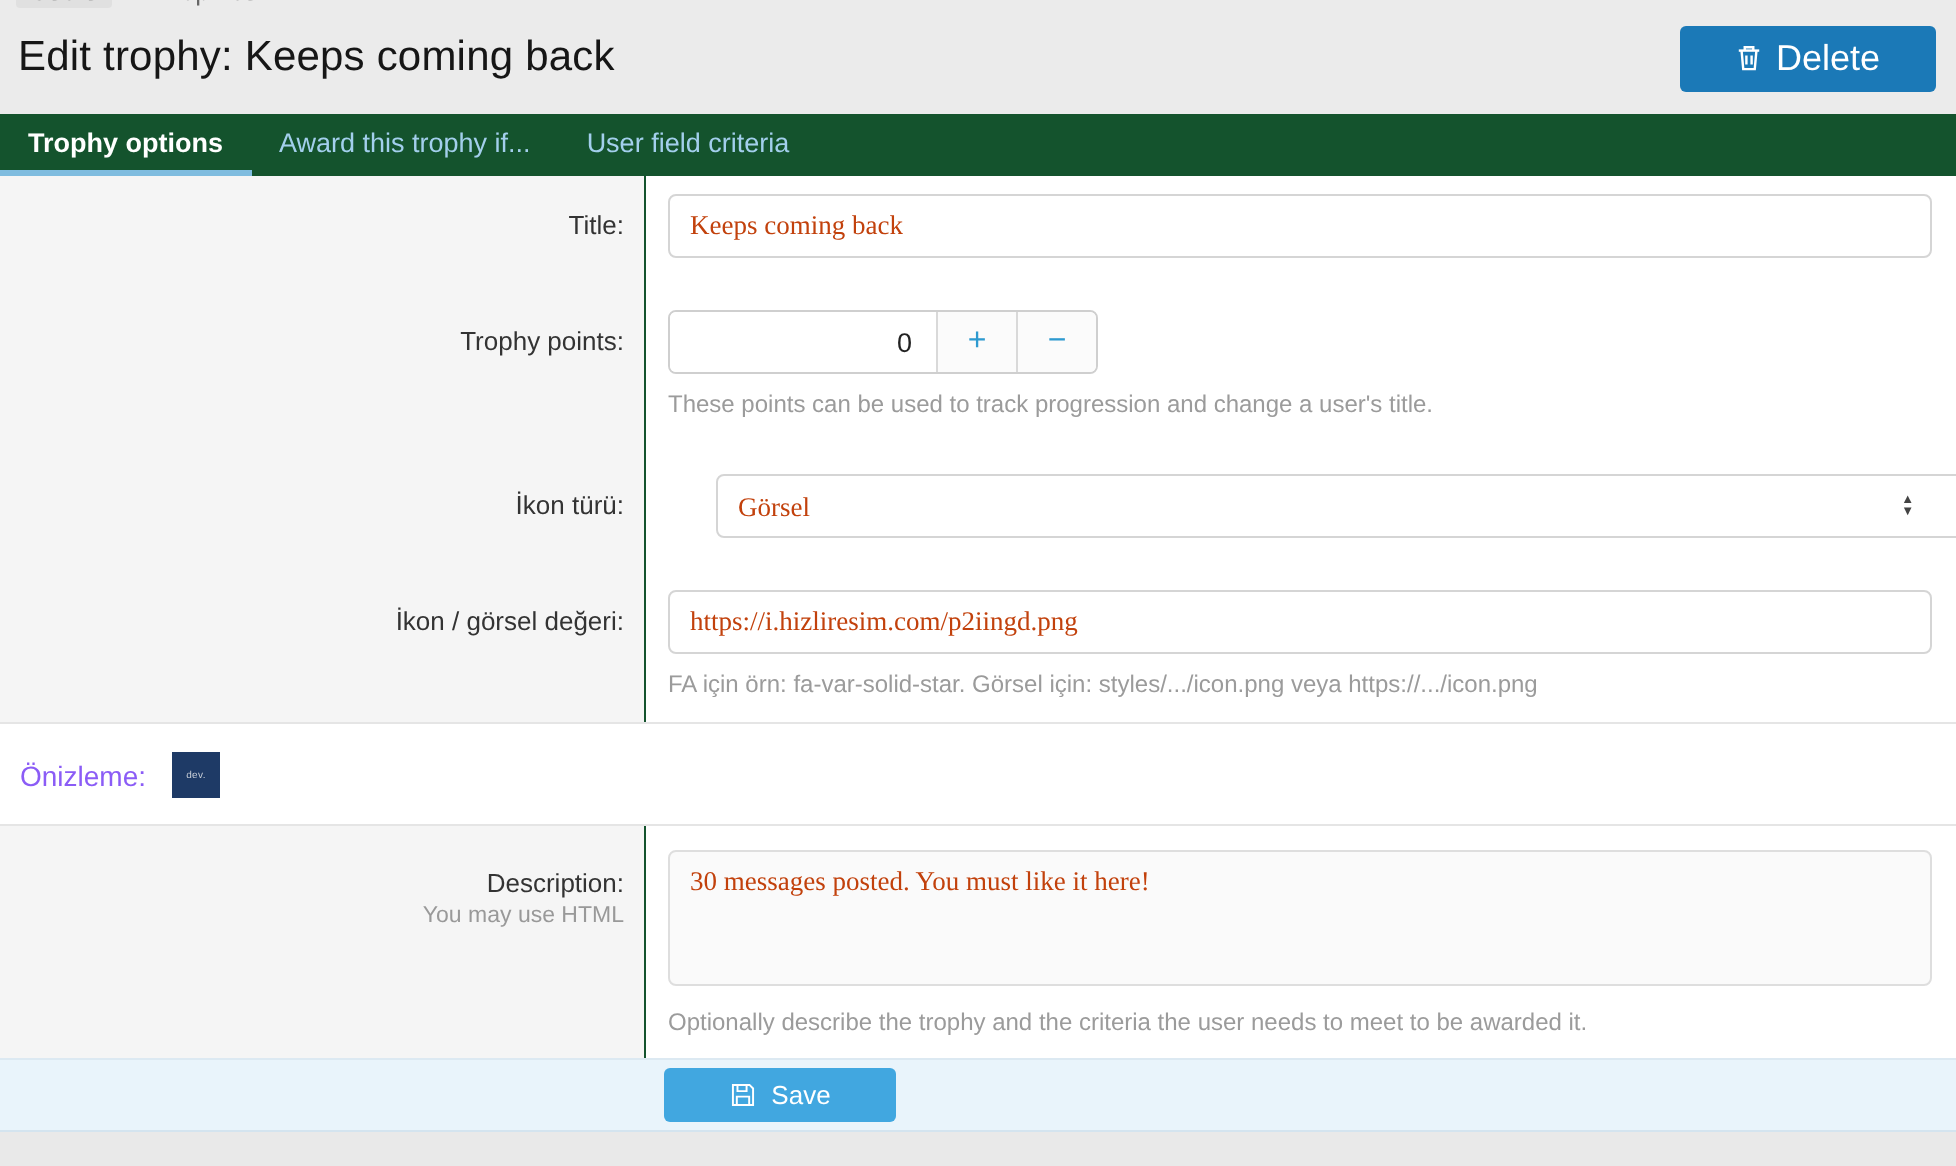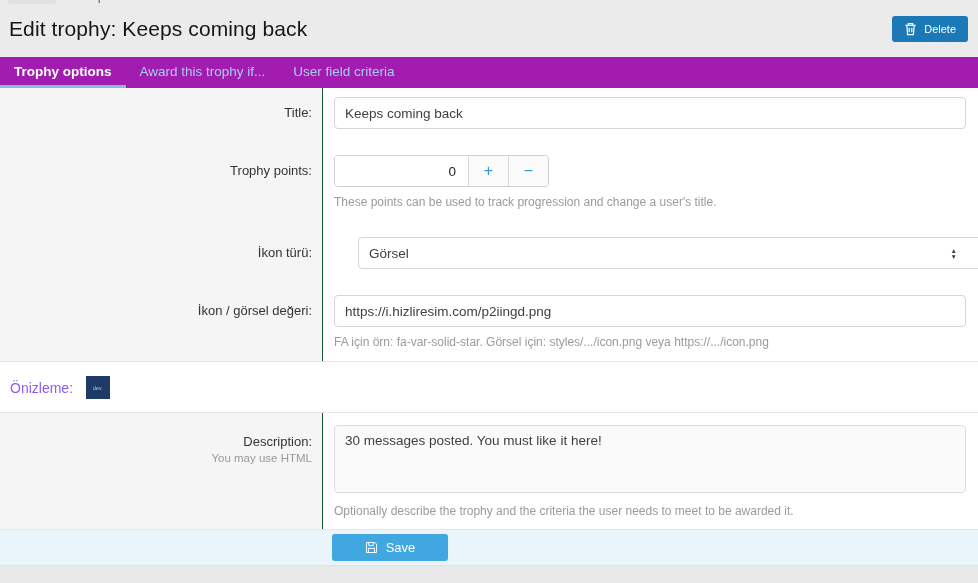--- a/index.html
+++ b/index.html
@@ -24,26 +24,26 @@
   .crumb-sep { color:#999; margin:0 6px; font-size:11px; }
 
   .title-row {
     display:flex; align-items:center; justify-content:space-between;
     padding:6px 10px 12px 9px; height:50px;
   }
   .page-title { font-size:21px; font-weight:400; color:#161616; letter-spacing:.1px; }
   .btn-delete {
     display:inline-flex; align-items:center; gap:7px;
     background:#1b79b7; color:#fff; border:none; border-radius:3px;
-    font-size:11px; padding:6px 12px; cursor:pointer;
-    font-family:"Liberation Sans", sans-serif;
-  }
-
-  
-  .tab-bar { background:#a21caf; height:31px; display:flex; align-items:stretch; }
+    font-size:18px; padding:6px 28px; cursor:pointer;
+    font-family:"Liberation Sans", sans-serif;
+  }
+
+  
+  .tab-bar { background:#14532d; height:31px; display:flex; align-items:stretch; }
   .tab {
     display:flex; align-items:center; padding:0 14px;
     color:#a3cfec; font-size:13.5px; cursor:pointer;
     border-bottom:3px solid transparent;
   }
   .tab.active { color:#fff; font-weight:bold; border-bottom-color:#7fbcdf; }
 
   
   .form-card { background:#fff; }
   .form-row { display:flex; }
@@ -53,22 +53,22 @@
   }
   .row-label .sub { display:block; font-size:11.5px; color:#999; margin-top:3px; }
   .row-content { flex:1; padding:9px 12px 0 11px; }
   .pb17 .row-content { padding-bottom:17px; }
   .pb19 .row-content { padding-bottom:19px; }
   .pb12 .row-content { padding-bottom:12px; }
   .section-border { border-bottom:1px solid #e5e5e5; }
 
   .text-input, .select-box, textarea.desc {
     width:100%; height:32px; border:1px solid #d5d5d5; border-radius:4px;
-    padding:6px 10px; font-size:13.5px; color:#404040; background:#fff;
-    font-family:Liberation Sans, sans-serif; outline:none;
+    padding:6px 10px; font-size:13.5px; color:#c2410c; background:#fff;
+    font-family:Liberation Serif, serif; outline:none;
   }
   .help { color:#9b9b9b; font-size:12px; margin-top:8px; line-height:14px; }
 
   
   .spin-group {
     display:inline-flex; border:1px solid #cfcfcf; border-radius:4px;
     overflow:hidden; height:32px; background:#fff;
   }
   .spin-input {
     width:133px; border:none; outline:none; text-align:right;

